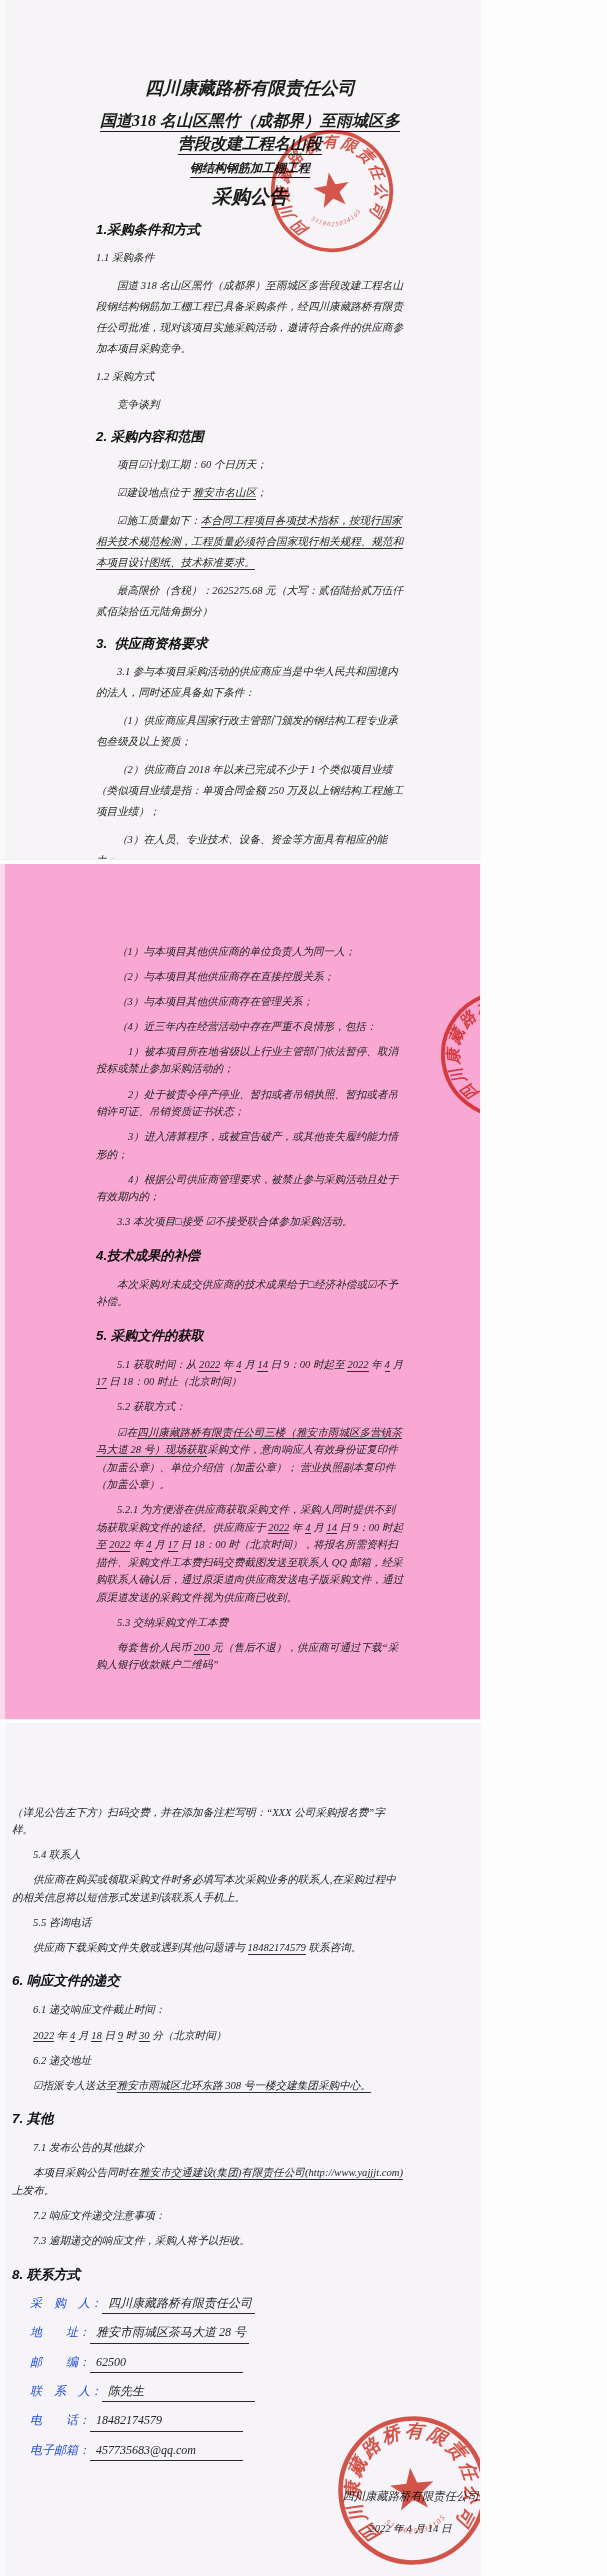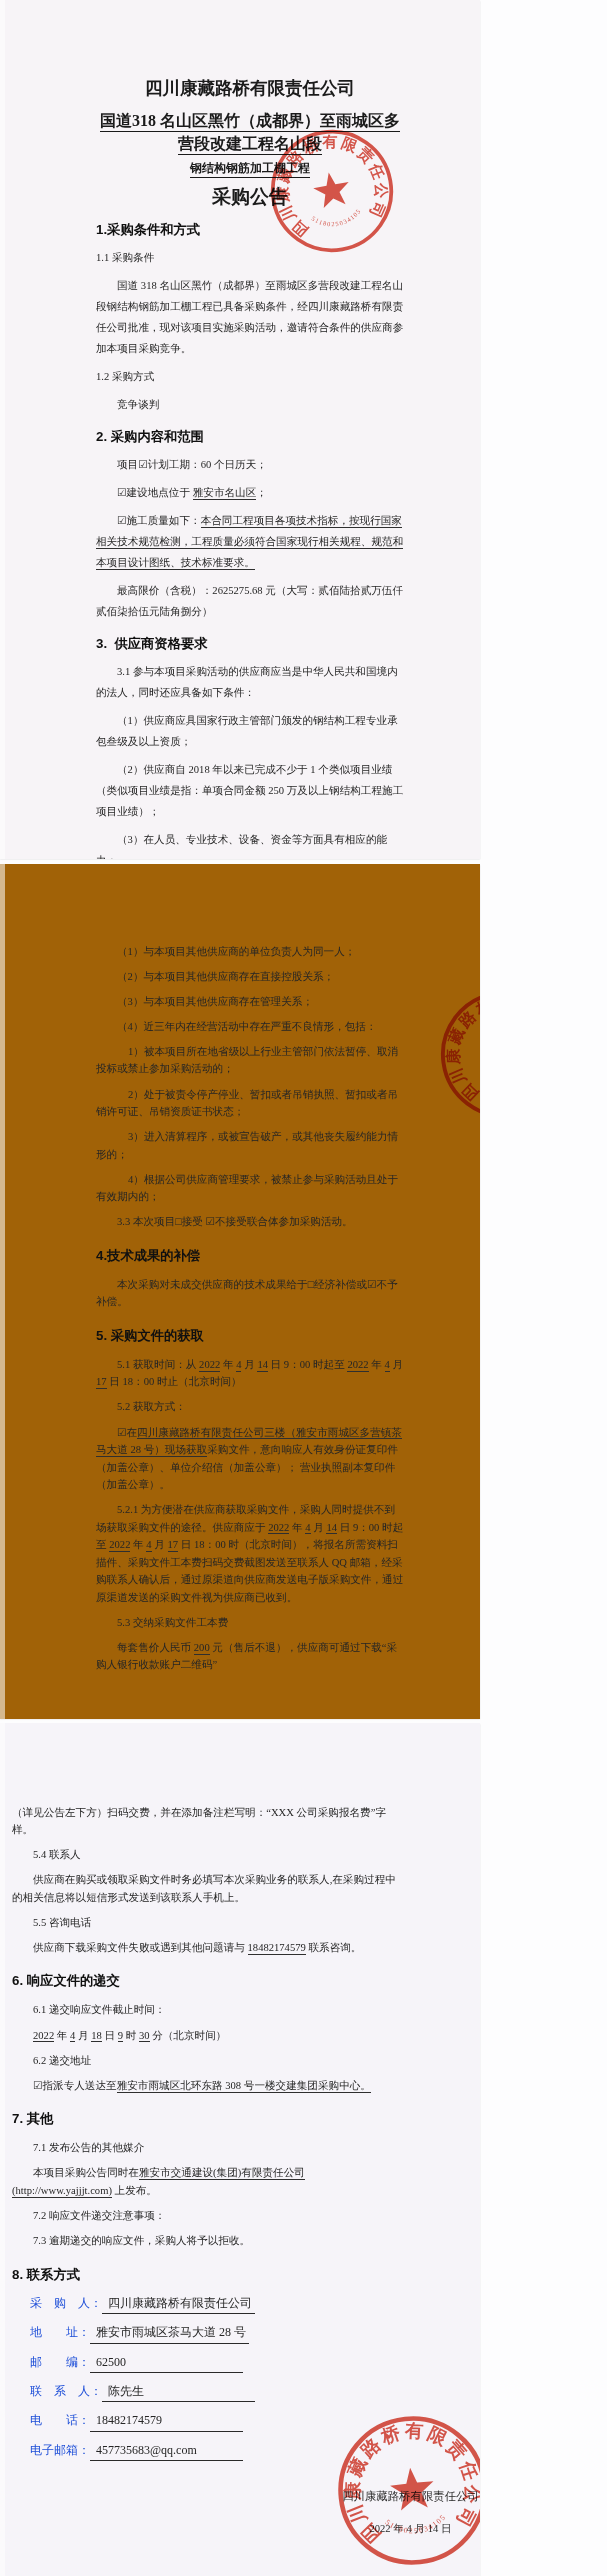--- a/index.html
+++ b/index.html
@@ -5,27 +5,28 @@
   html,body { margin:0; padding:0; background:#fdfdfe; }
   #doc {
     position:relative; width:607px; height:2576px; margin:0 auto;
     background:#fdfdfe; overflow:hidden;
     font-family:"Liberation Serif","DejaVu Serif",serif;
     color:#252525;
   }
   .page {
     position:absolute; left:0; width:480px; overflow:hidden;
     box-shadow:0 0.8px 1.5px rgba(0,0,0,0.14);
+    font-style:italic;
   }
   .page::before {
     content:""; position:absolute; left:0; top:0; bottom:0; width:5.3px;
     background:rgba(255,255,255,0.55); pointer-events:none;
   }
   .p1 { top:0;      height:859px; background:#f7f4f7; }
-  .p2 { top:864px; height:855px; background:#a16207; }
+  .p2 { top:864px; height:855px; background:#f9a8d4; }
   .p3 { top:1723px; height:853px; background:#f6f4f9; }
 
   .content { padding:0 76px 0 96px; position:relative; }
 
   
   .titles { padding-top:77px; text-align:center; color:#1b1b1b; }
   .titles div { line-height:23px; }
   .t1 { font-size:17.5px; font-weight:bold; margin-bottom:9px; }
   .t2 { font-size:16px; font-weight:bold; margin-bottom:2.3px; }
   .t3 { font-size:12px; font-weight:bold; margin-bottom:5px; }

